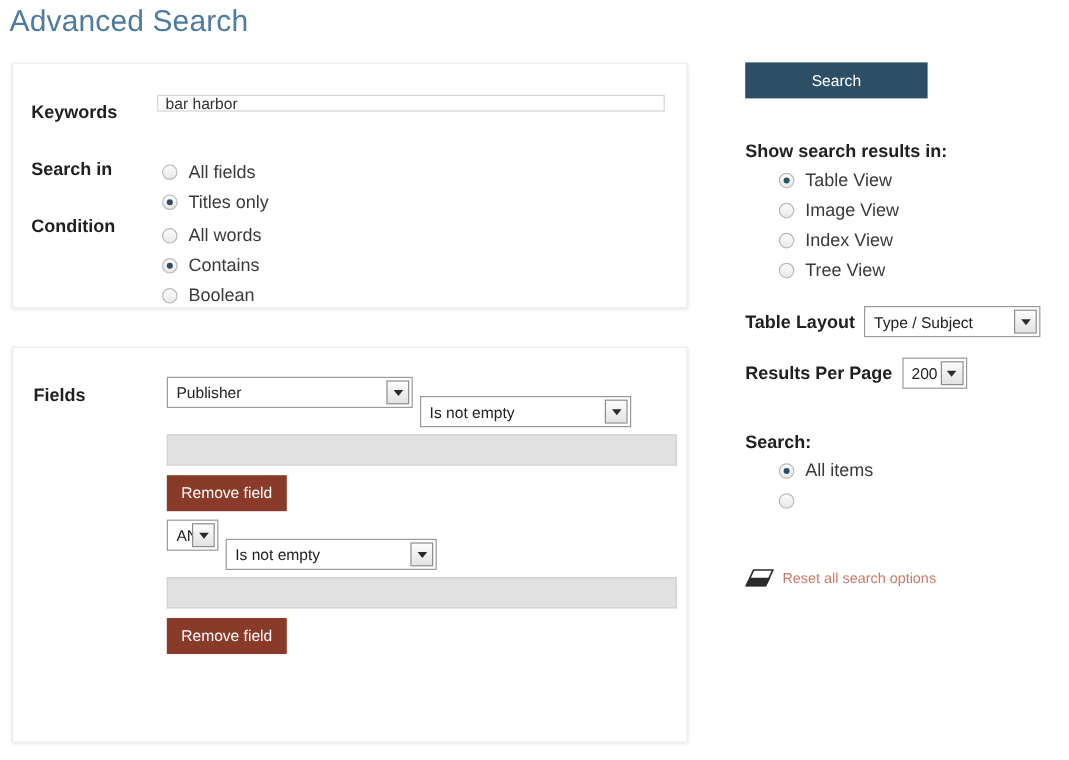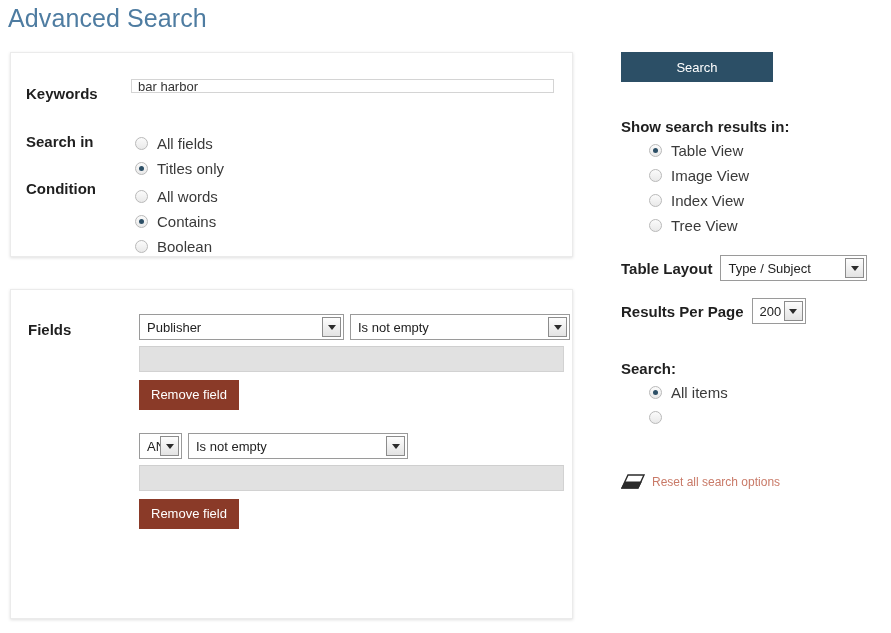--- a/index.html
+++ b/index.html
@@ -125,21 +125,21 @@
     position: absolute;
     left: 50%; top: 50%;
     margin: -2px 0 0 -4px;
     border-left: 4px solid transparent;
     border-right: 4px solid transparent;
     border-top: 5px solid #2b2b2b;
   }
   .sel-join { width: 43px; }
   .sel-field-1 { width: 205px; }
   .sel-field-2 { width: 172px; margin-left: 6px; }
-  .sel-op { width: 220px; margin-left: 6px; }
+  .sel-op { width: 176px; margin-left: 6px; margin-top: 16px; }
 
   .value-input {
     width: 425px; height: 26px;
     margin-top: 6px;
     background: #e1e1e1;
     border: 1px solid #d2d2d2;
     border-top-color: #cfcfcf;
     box-sizing: border-box;
     font-family: "Liberation Sans", sans-serif;
     font-size: 13px;

